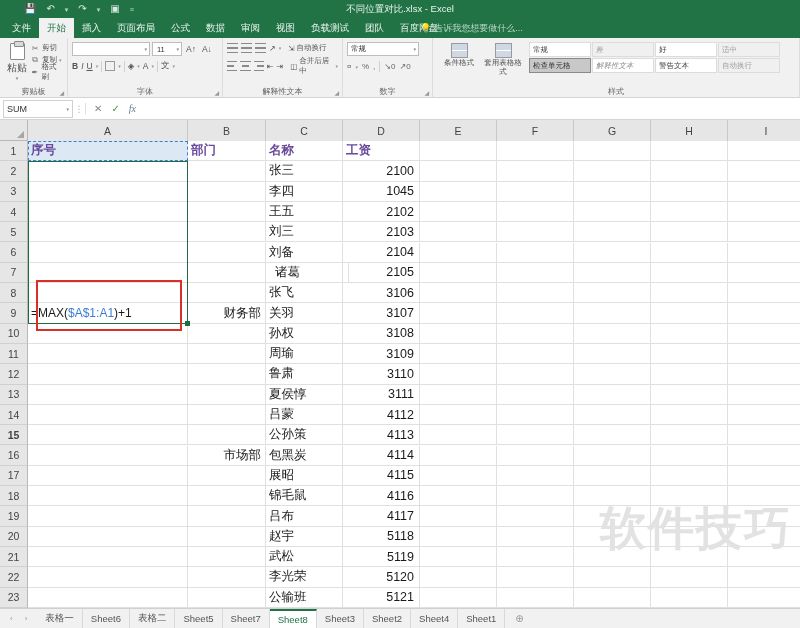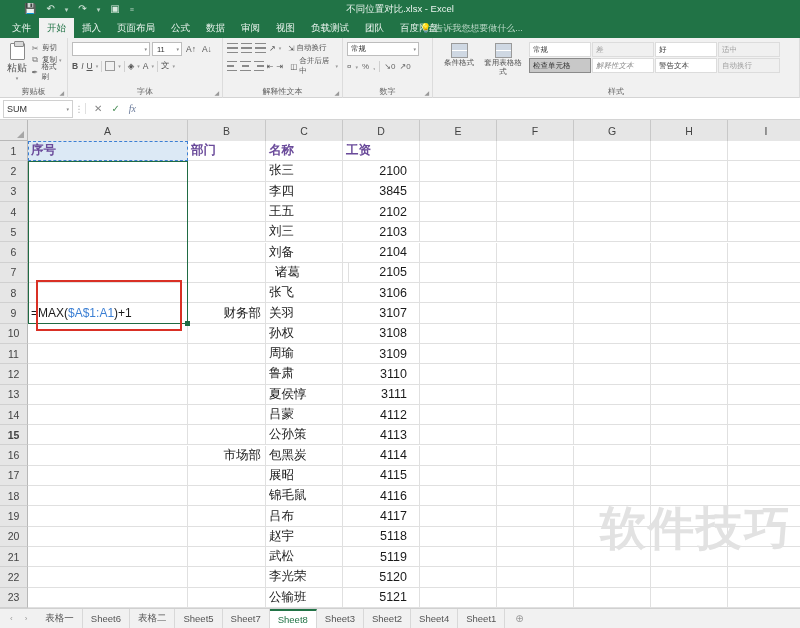--- a/index.html
+++ b/index.html
@@ -166,21 +166,21 @@
   .rh {
     width: 28px; background: #e6e6e6; border-right: 1px solid #b8b8b8; border-bottom: 1px solid #d0d0d0;
     font-size: 10.5px; color: #444; display: flex; align-items: center; justify-content: center;
   }
   .cells { position: absolute; top: 21px; left: 28px; }
   .cell {
     position: absolute; border-right: 1px solid #e0e0e0; border-bottom: 1px solid #e0e0e0;
     font-size: 12.5px; color: #1a1a1a; display: flex; align-items: center;
     padding: 0 3px; overflow: hidden; white-space: nowrap;
   }
-  .cell.num { justify-content: flex-end; padding-right: 12px; }
+  .cell.num { justify-content: flex-end; padding-right: 5px; }
   .cell.right { justify-content: flex-end; padding-right: 4px; }
   .cell.hdr { color: #6a4a9a; font-weight: bold; }
   .cell.a1 { background: #dce9f5; }
   .cell.formula { font-size: 12px; color: #1a1a1a; }
   .formula .tok { color: #3b7fd4; }
 
   .marching {
     position: absolute; border: 1.4px dashed #3b7fd4; pointer-events: none;
   }
   .selrange {
@@ -717,21 +717,21 @@
         <div class="cell" style="left: 546px; top: 446.6px; width: 77px; height: 20.3px;"></div>
         <div class="cell" style="left: 623px; top: 446.6px; width: 77px; height: 20.3px;"></div>
         <div class="cell" style="left: 700px; top: 446.6px; width: 77px; height: 20.3px;"></div>
         <div class="cell hdr a1" style="left: 0px; top: 0px; width: 160px; height: 20.3px;">序号</div>
         <div class="cell hdr" style="left: 160px; top: 0px; width: 78px; height: 20.3px;">部门</div>
         <div class="cell hdr" style="left: 238px; top: 0px; width: 77px; height: 20.3px;">名称</div>
         <div class="cell hdr" style="left: 315px; top: 0px; width: 77px; height: 20.3px;">工资</div>
         <div class="cell" style="left: 238px; top: 20.3px; width: 77px; height: 20.3px;">张三</div>
         <div class="cell num" style="left: 315px; top: 20.3px; width: 77px; height: 20.3px;">2100</div>
         <div class="cell" style="left: 238px; top: 40.6px; width: 77px; height: 20.3px;">李四</div>
-        <div class="cell num" style="left: 315px; top: 40.6px; width: 77px; height: 20.3px;">3845</div>
+        <div class="cell num" style="left: 315px; top: 40.6px; width: 77px; height: 20.3px;">1045</div>
         <div class="cell" style="left: 238px; top: 60.9px; width: 77px; height: 20.3px;">王五</div>
         <div class="cell num" style="left: 315px; top: 60.9px; width: 77px; height: 20.3px;">2102</div>
         <div class="cell" style="left: 238px; top: 81.2px; width: 77px; height: 20.3px;">刘三</div>
         <div class="cell num" style="left: 315px; top: 81.2px; width: 77px; height: 20.3px;">2103</div>
         <div class="cell" style="left: 238px; top: 101.5px; width: 77px; height: 20.3px;">刘备</div>
         <div class="cell num" style="left: 315px; top: 101.5px; width: 77px; height: 20.3px;">2104</div>
         <div class="cell" style="left: 244px; top: 121.8px; width: 77px; height: 20.3px;">诸葛</div>
         <div class="cell num" style="left: 315px; top: 121.8px; width: 77px; height: 20.3px;">2105</div>
         <div class="cell" style="left: 238px; top: 142.1px; width: 77px; height: 20.3px;">张飞</div>
         <div class="cell num" style="left: 315px; top: 142.1px; width: 77px; height: 20.3px;">3106</div>

